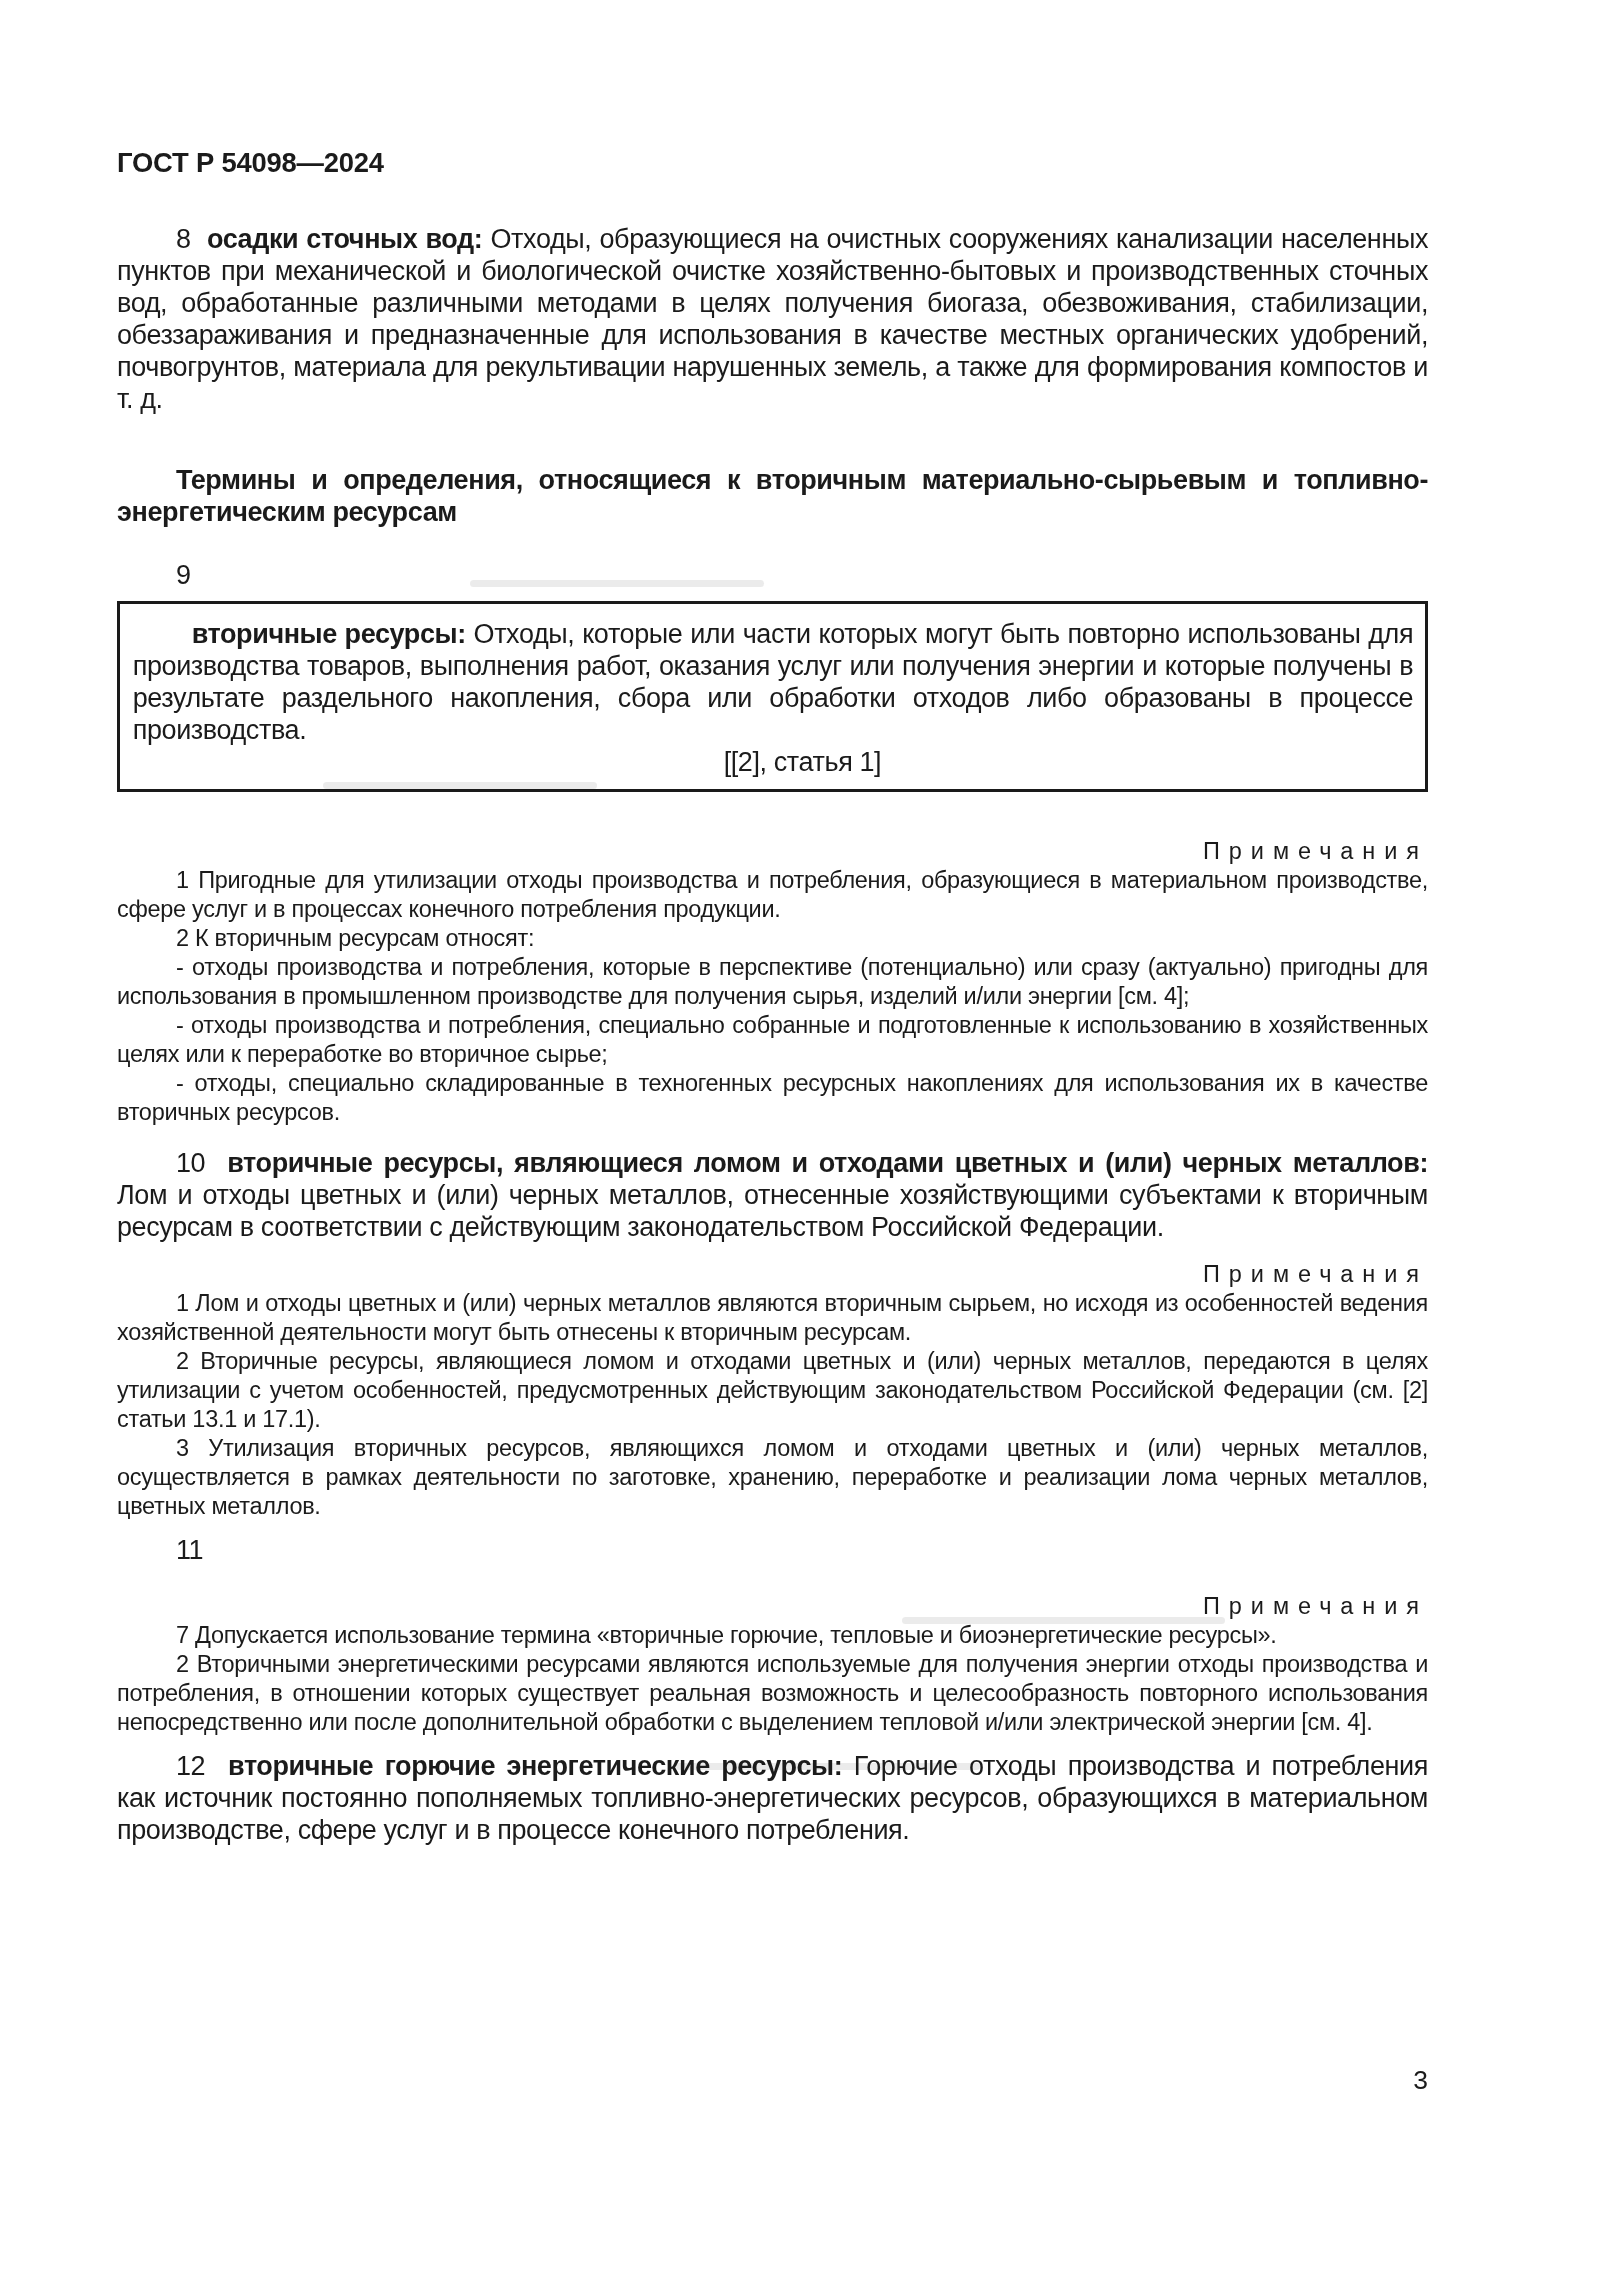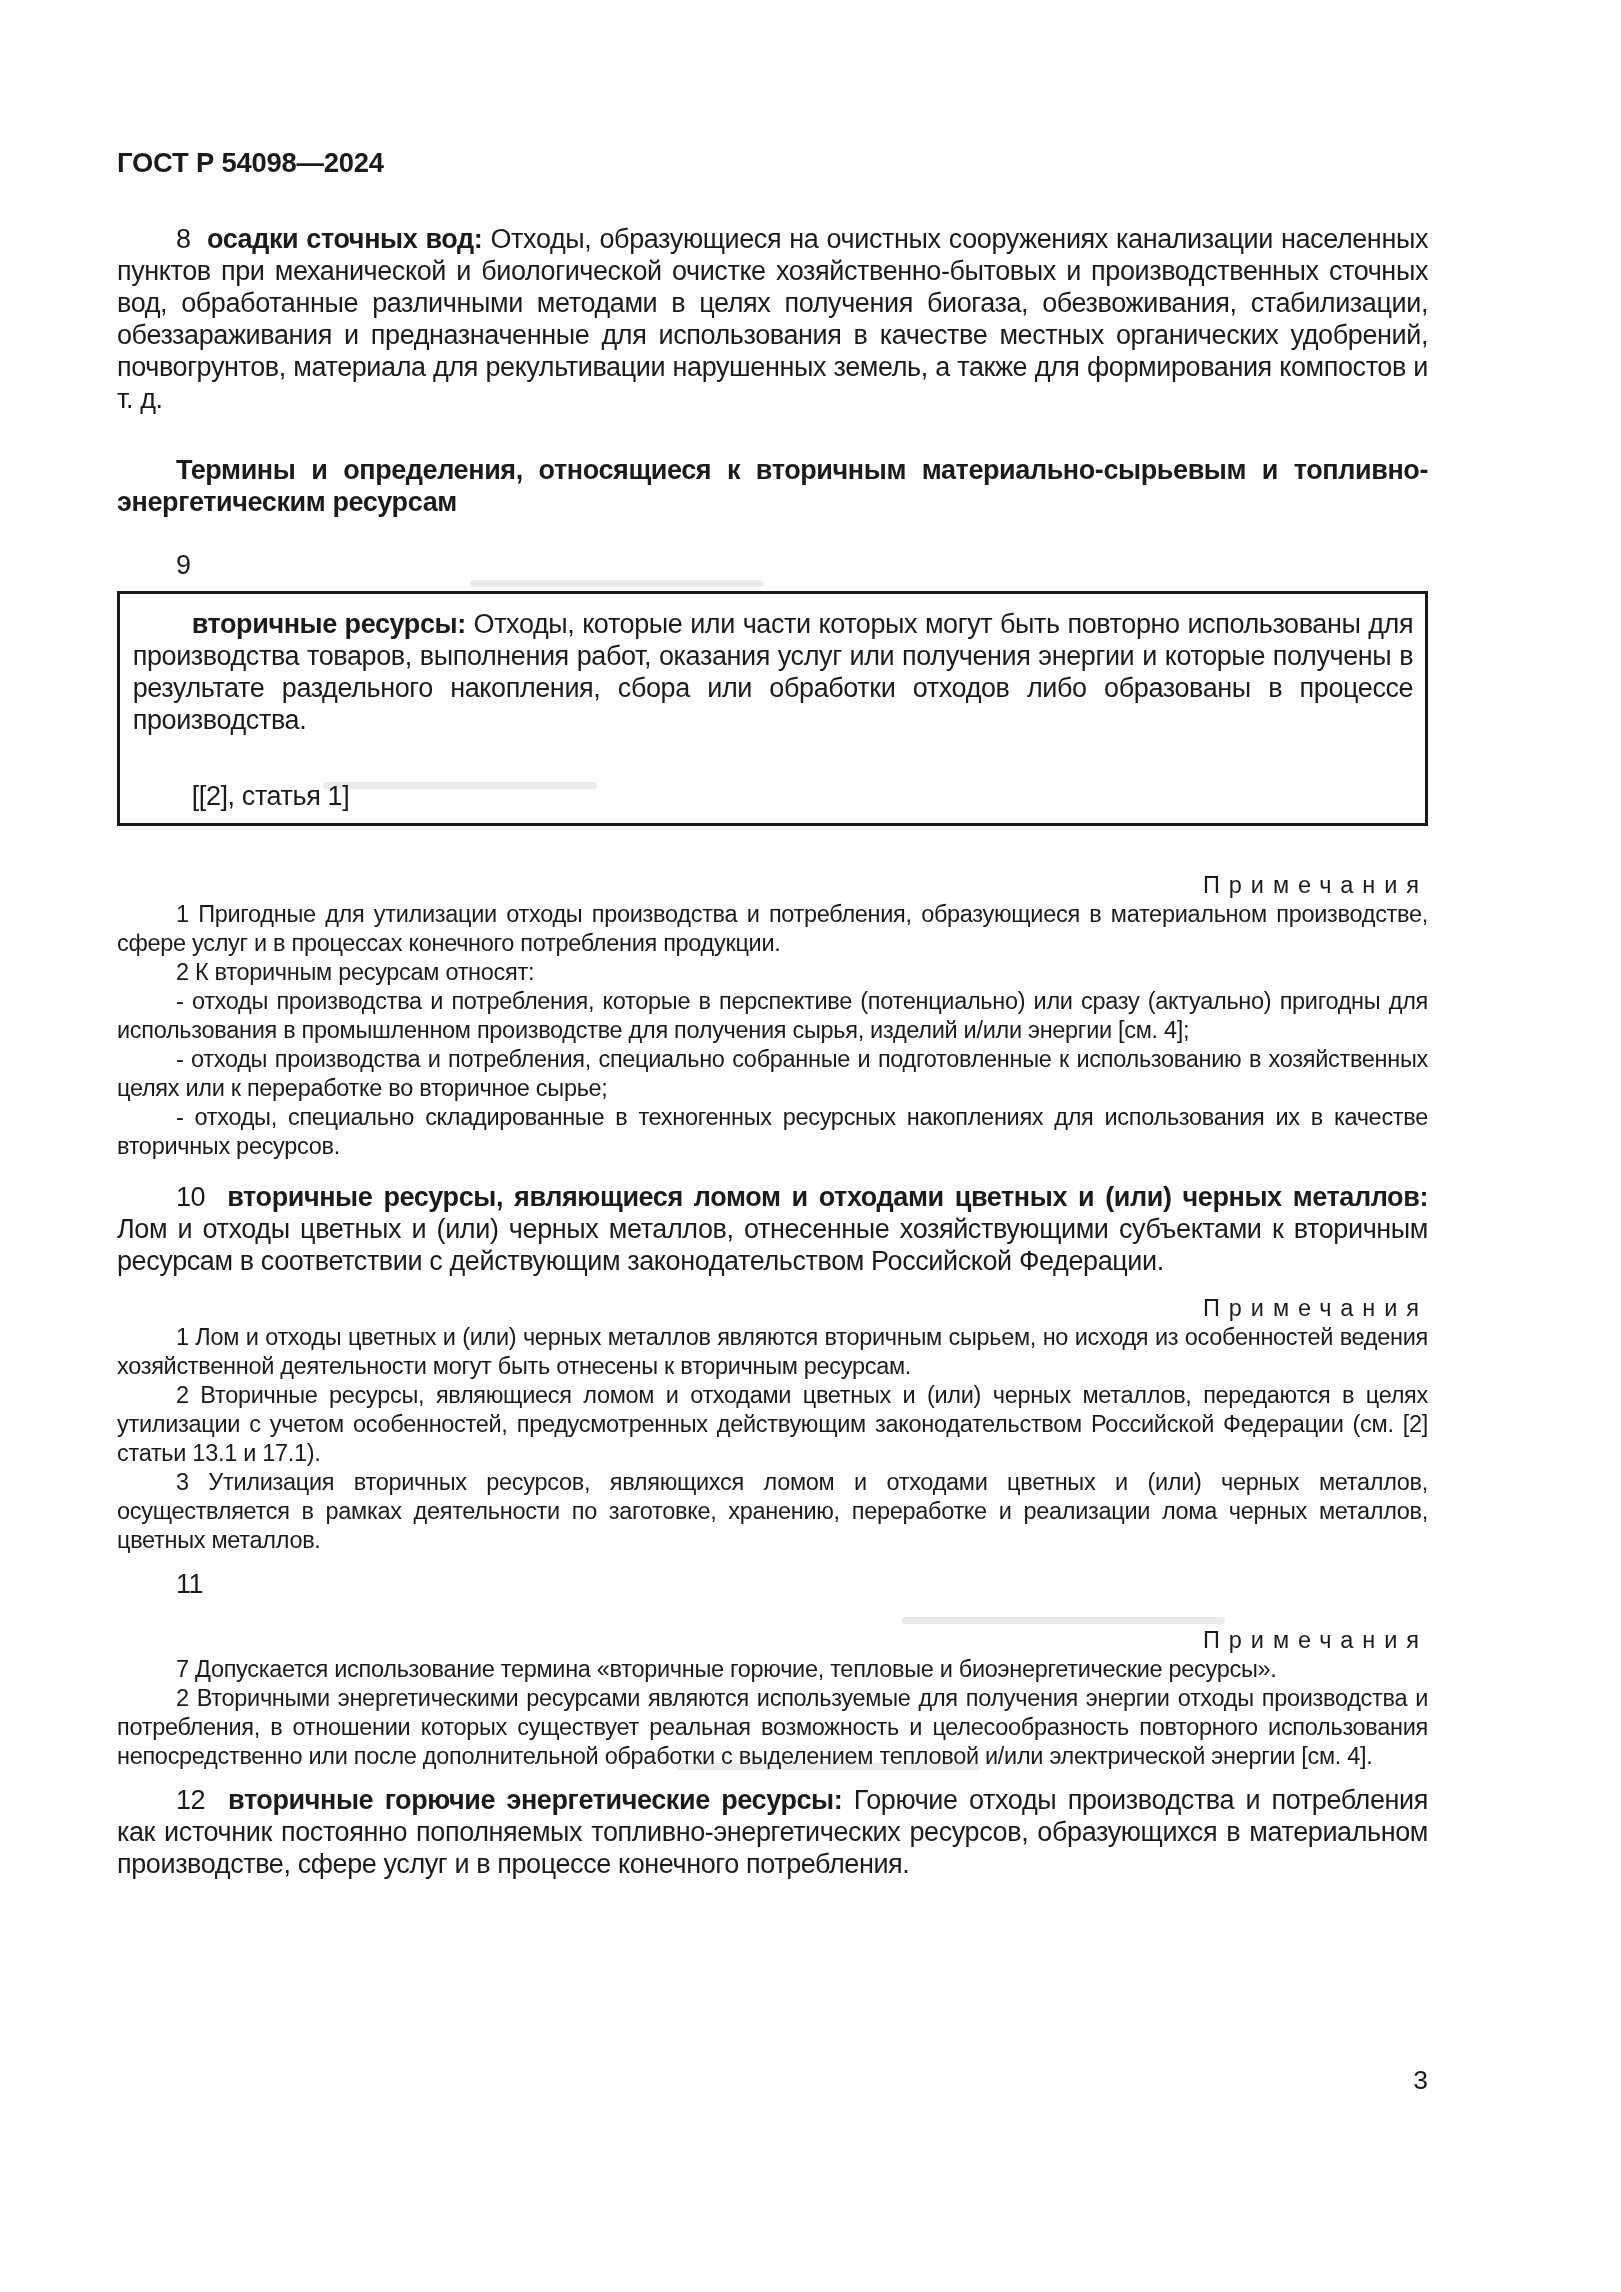--- a/index.html
+++ b/index.html
@@ -33,29 +33,29 @@
   .para {
     margin: 0;
     font-size: 27px;
     line-height: 32px;
     text-align: justify;
     text-indent: 59px;
     letter-spacing: -0.4px;
   }
 
   .p-term8   { margin-top: 44px; }
-  .heading   { margin-top: 39px; font-weight: bold; }
+  .heading   { margin-top: 49px; font-weight: bold; }
   .lone-num  { margin-top: 31px; }
 
   .def-box {
     margin-top: 9.8px;
     border: 3.9px solid #1a1a1a;
     padding: 14.7px 11.8px 10.8px 12.7px;
   }
-  .def-box .box-source { text-align: left; margin-top: 44px; }
+  .def-box .box-source { text-align: center; }
 
   .notes {
     margin: 0;
     font-size: 23.5px;
     line-height: 29px;
     letter-spacing: -0.3px;
   }
   .notes p { margin: 0; text-align: justify; text-indent: 59px; }
   .notes .note-title { letter-spacing: 0.38em; text-align: right; }
 

